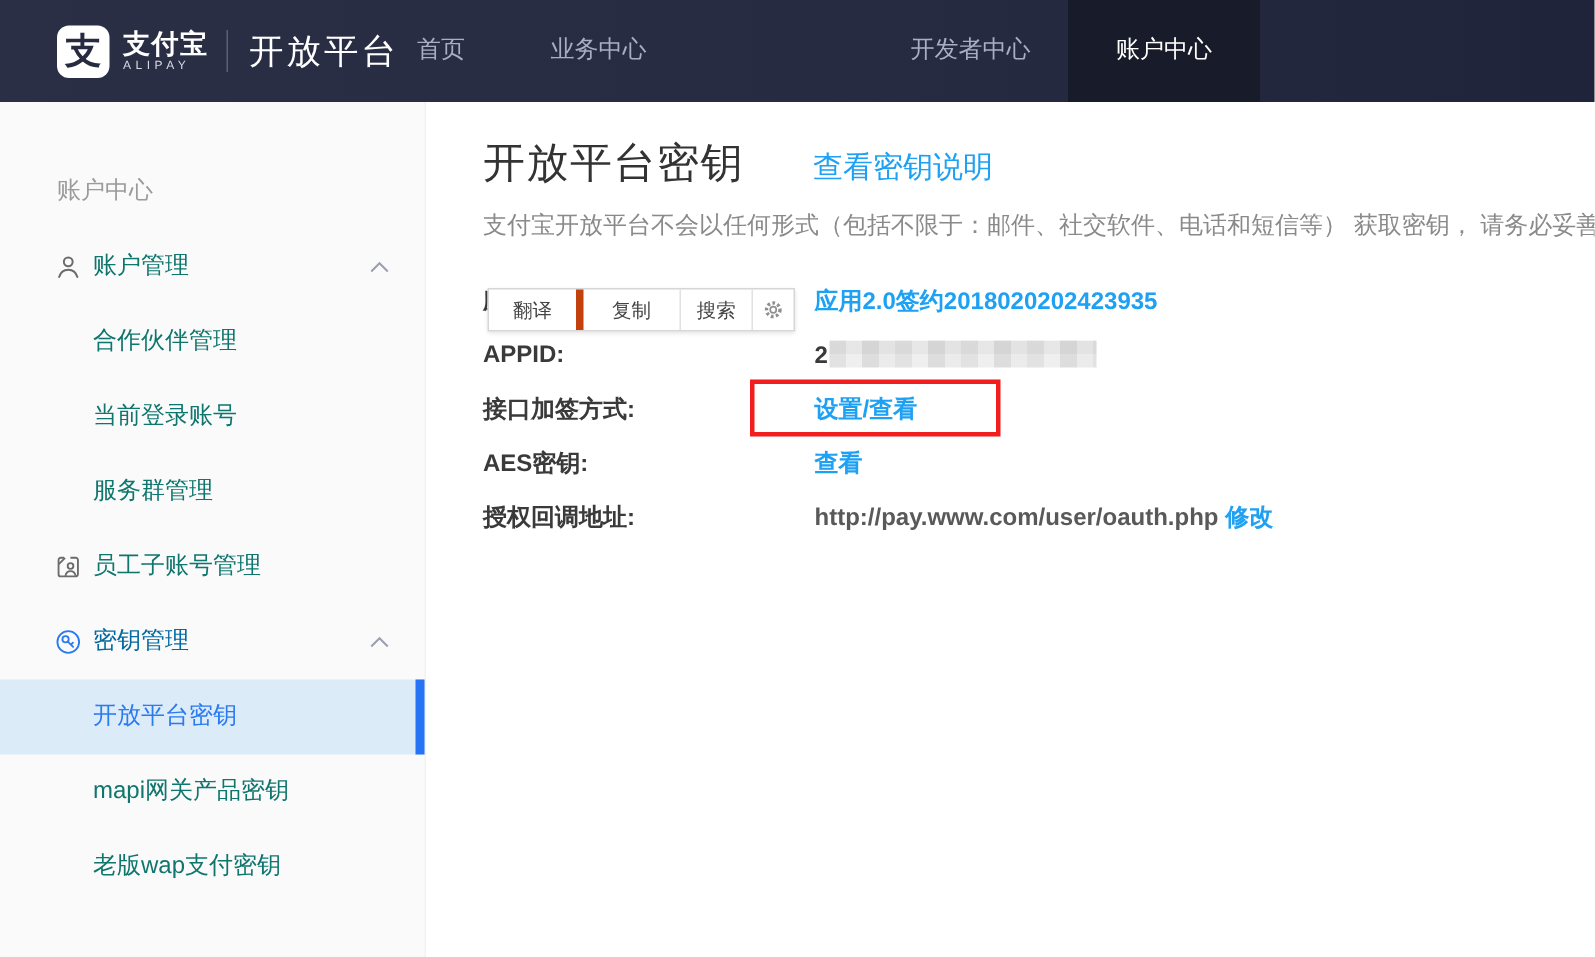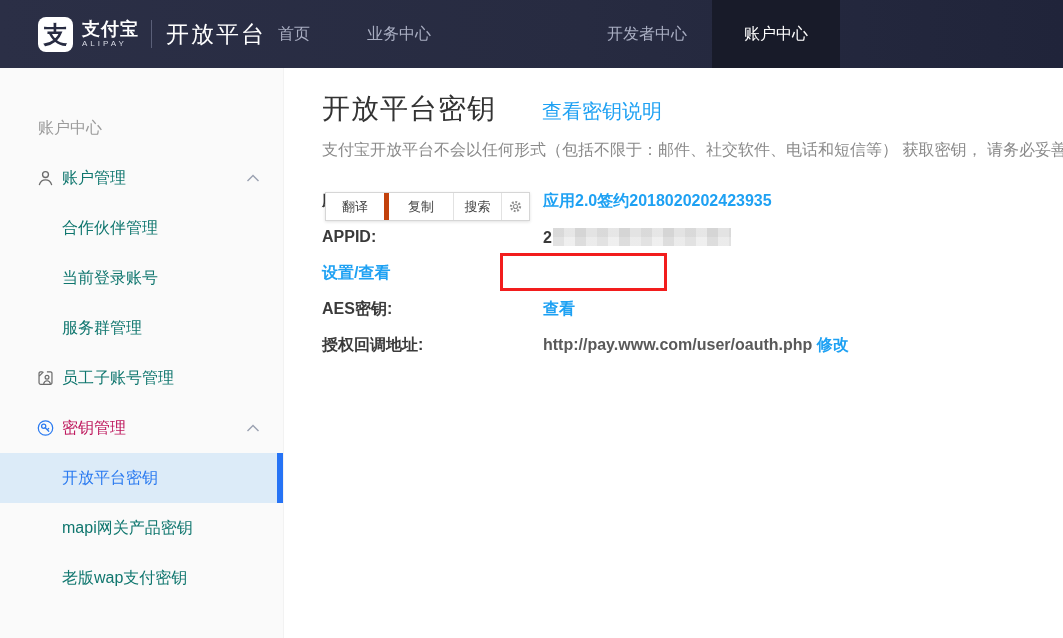--- a/index.html
+++ b/index.html
@@ -21,21 +21,21 @@
     color:#a9aec2; font-size:16px; cursor:pointer; }
   .nav-item.active { width:128px; text-align:center; background:#181b29; color:#fff; }
 
   
   .sidebar { position:absolute; left:0; top:68px; width:284px; height:570px;
     background:#fafafa; border-right:1px solid #f2f2f2; }
   .sb-header { margin-top:35px; height:50px; line-height:50px; padding-left:38px;
     color:#9b9b9b; font-size:16px; }
   .sb-row { position:relative; height:50px; line-height:50px; padding-left:62px;
     font-size:16px; color:#0f766e; cursor:pointer; }
-  .sb-row.blue { color:#be185d; }
+  .sb-row.blue { color:#0369a1; }
   .sb-row.active { background:#dcebf8; color:#2a7af0; }
   .sb-row.active .active-bar { position:absolute; right:0; top:0; width:6px; height:100%;
     background:#2673f5; }
   .sb-icon { position:absolute; left:36px; top:50%; transform:translateY(-50%);
     width:19px; height:19px; }
   .sb-chevron { position:absolute; left:246px; top:50%; transform:translateY(-50%);
     width:14px; height:9px; }
 
   
   .main { position:absolute; left:284px; top:68px; width:779px; height:570px;
@@ -164,20 +164,21 @@
       <span class="f-label">应用名称</span>
       <span class="f-value"><a class="link">应用2.0签约2018020202423935</a></span>
     </div>
 
     <div class="f-row">
       <span class="f-label">APPID:</span>
       <span class="f-value"><span>2</span><span class="mosaic"></span></span>
     </div>
 
     <div class="f-row">
+      <span class="f-label">接口加签方式:</span>
       <span class="f-value"><a class="link">设置/查看</a></span>
       <span class="red-box"></span>
     </div>
 
     <div class="f-row">
       <span class="f-label">AES密钥:</span>
       <span class="f-value"><a class="link">查看</a></span>
     </div>
 
     <div class="f-row">

